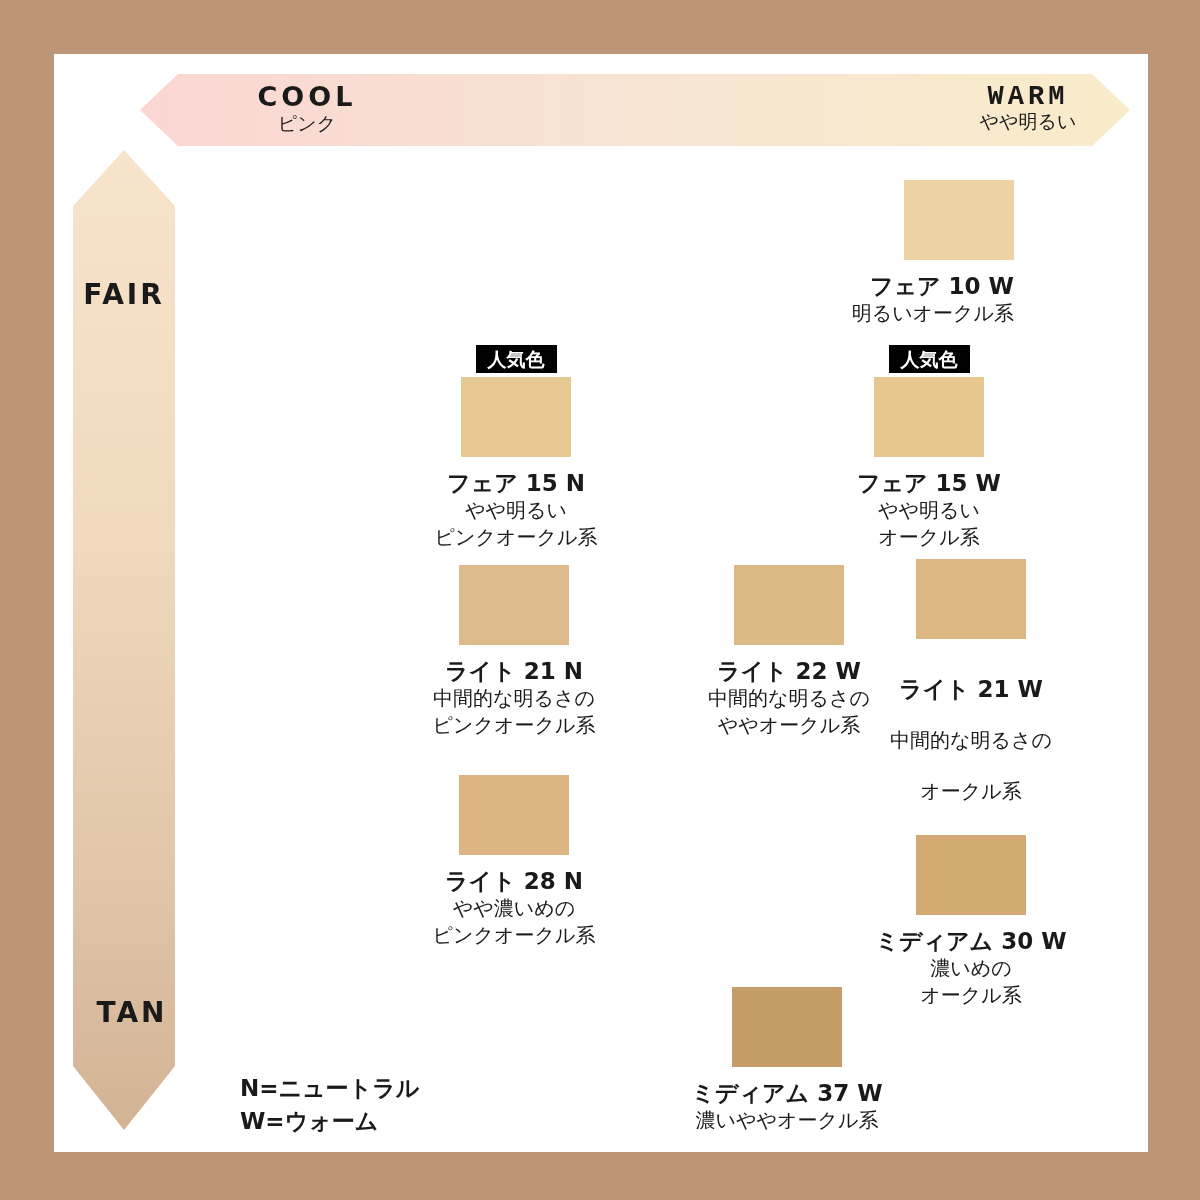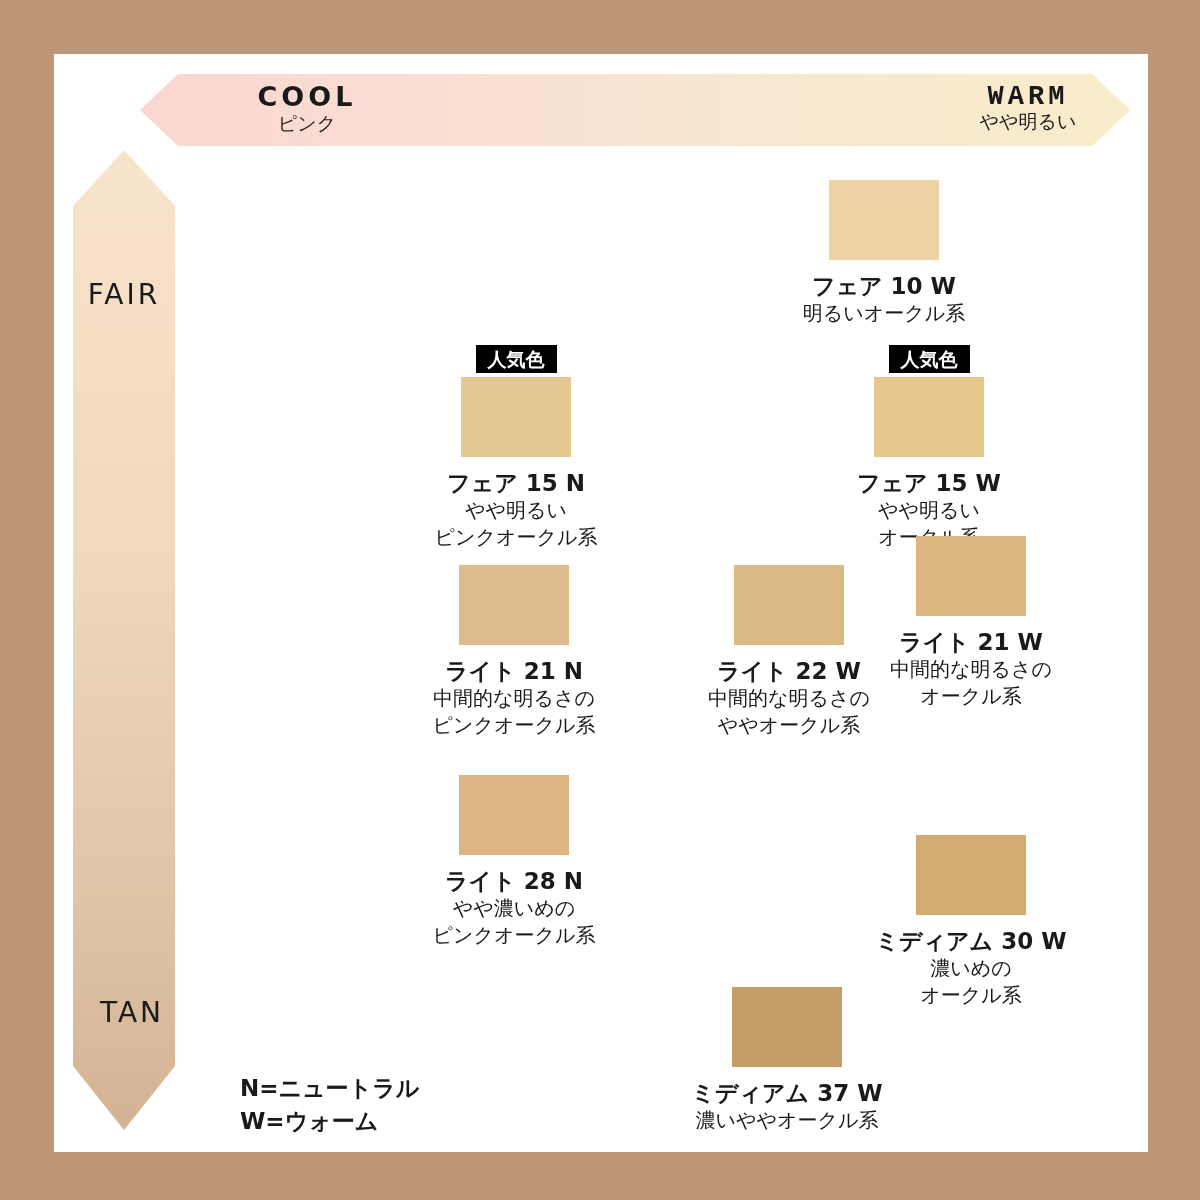--- a/index.html
+++ b/index.html
@@ -29,21 +29,21 @@
   .axis-label.cool{left:167px;top:0;}
   .axis-label.warm{left:888px;top:0;font-family:Liberation Mono, monospace;}
   .v-arrow{
     position:absolute;
     left:19px;top:96px;width:102px;height:980px;
     background:linear-gradient(180deg,#f8e4cc 0%,#f0d9bd 40%,#e0c5a8 75%,#d2b394 100%);
     clip-path:polygon(50% 0,100% 56px,100% calc(100% - 64px),50% 100%,0 calc(100% - 64px),0 56px);
   }
   .v-axis-label{
     position:absolute;left:19px;width:102px;
-    text-align:center;font-size:28px;font-weight:normal;letter-spacing:3px;
+    text-align:center;font-size:28px;font-weight:bold;letter-spacing:3px;
   }
   .v-axis-label.fair{top:224px;}
   .v-axis-label.tan{top:942px;margin-left:8px;}
   
   .shade{
     position:absolute;width:260px;
     display:flex;flex-direction:column;align-items:center;
   }
   .badge{
     background:#000;color:#fff;
@@ -74,21 +74,21 @@
         <div class="en">WARM</div>
         <div class="jp">やや明るい</div>
       </div>
     </div>
 
     <div class="v-arrow"></div>
     <div class="v-axis-label fair">FAIR</div>
     <div class="v-axis-label tan">TAN</div>
 
 
-    <div class="shade" style="left:700px;top:126px;">
+    <div class="shade" style="left:700px;top:126px;align-items:flex-end;">
       <div class="swatch" style="background: rgb(237, 210, 163);"></div>
       <div class="shade-name">フェア 10 W</div>
       <div class="shade-desc">明るいオークル系</div>
     </div>
 
     <div class="shade" style="left:332px;top:291px;">
       <div class="badge">人気色</div>
       <div class="swatch" style="background: rgb(230, 200, 147);"></div>
       <div class="shade-name">フェア 15 N</div>
       <div class="shade-desc">やや明るい</div>
@@ -110,21 +110,21 @@
       <div class="shade-desc">ピンクオークル系</div>
     </div>
 
     <div class="shade" style="left:605px;top:511px;">
       <div class="swatch" style="background: rgb(220, 186, 133);"></div>
       <div class="shade-name">ライト 22 W</div>
       <div class="shade-desc">中間的な明るさの</div>
       <div class="shade-desc">ややオークル系</div>
     </div>
 
-    <div class="shade" style="left:787px;top:482px;">
+    <div class="shade" style="left:787px;top:505px;gap:24px;">
       <div class="swatch" style="background: rgb(220, 183, 129);"></div>
       <div class="shade-name">ライト 21 W</div>
       <div class="shade-desc">中間的な明るさの</div>
       <div class="shade-desc">オークル系</div>
     </div>
 
     <div class="shade" style="left:330px;top:721px;">
       <div class="swatch" style="background: rgb(221, 181, 130);"></div>
       <div class="shade-name">ライト 28 N</div>
       <div class="shade-desc">やや濃いめの</div>

